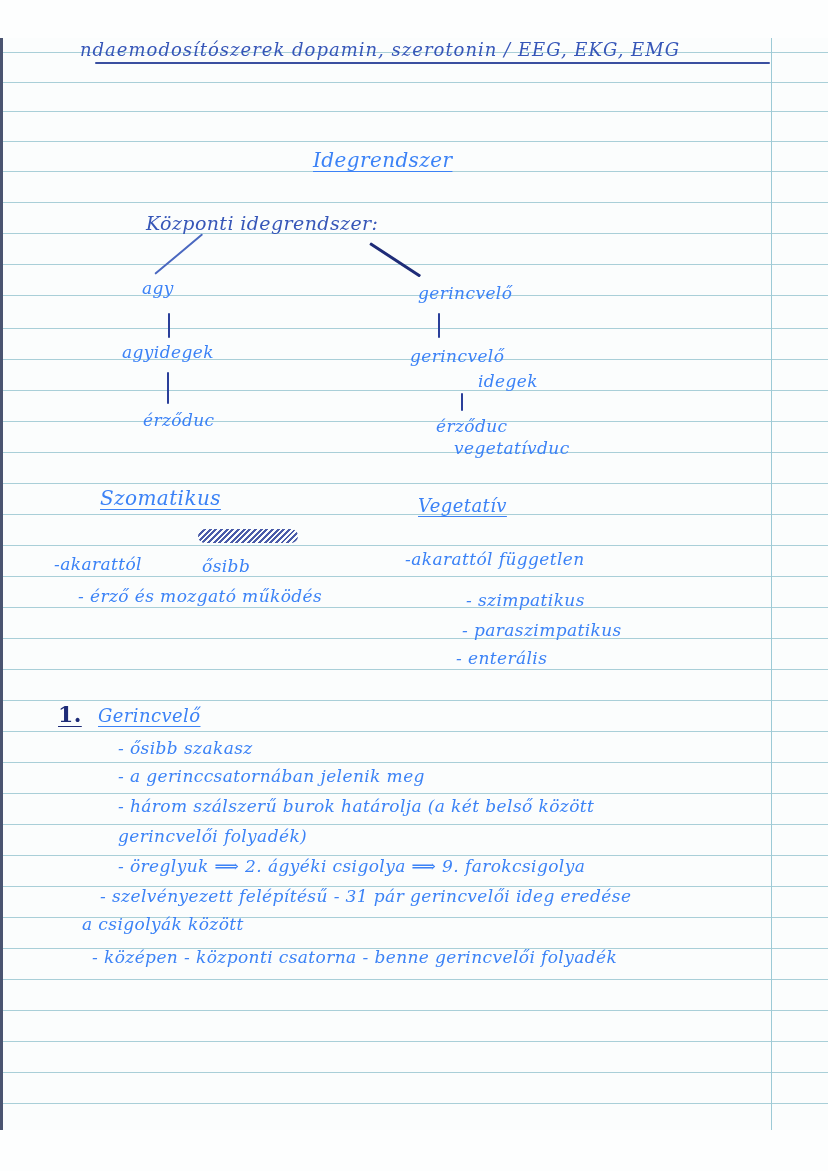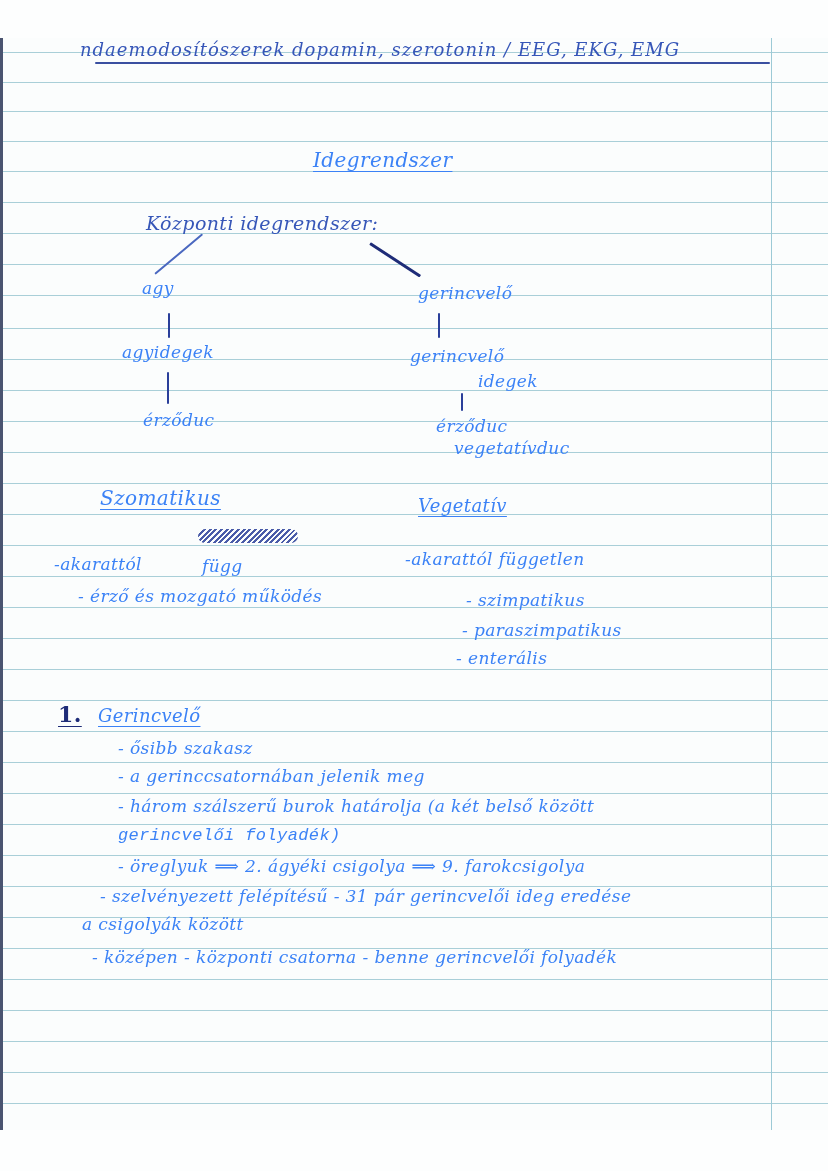--- a/index.html
+++ b/index.html
@@ -102,31 +102,31 @@
 <div class="vline" style="left:438px; top:313px; height:25px;"></div>
 <div class="ink" style="left:410px; top:346px;">gerincvelő</div>
 <div class="ink" style="left:478px; top:371px;">idegek</div>
 <div class="vline" style="left:461px; top:393px; height:18px;"></div>
 <div class="ink" style="left:436px; top:416px;">érződuc</div>
 <div class="ink" style="left:454px; top:438px;">vegetatívduc</div>
 
 <div class="ink ul" style="left:100px; top:488px; font-size:20px;">Szomatikus</div>
 <div class="ink" style="left:54px; top:526px;margin-top:28px;">-akarattól</div>
 <div class="scribble" style="left:198px; top:529px; width:100px;"></div>
-<div class="ink" style="left:202px; top:556px;">függ</div>
+<div class="ink" style="left:202px; top:556px;">ősibb</div>
 <div class="ink" style="left:78px; top:586px;">- érző és mozgató működés</div>
 
 <div class="ink ul" style="left:418px; top:496px; font-size:18px;">Vegetatív</div>
 <div class="ink" style="left:405px; top:527px;margin-top:22px;">-akarattól független</div>
 <div class="ink" style="left:466px; top:590px;">- szimpatikus</div>
 <div class="ink" style="left:462px; top:620px;">- paraszimpatikus</div>
 <div class="ink" style="left:456px; top:648px;">- enterális</div>
 
 <div class="ink dark ul" style="left:58px; top:704px; font-size:22px; font-style:normal; font-weight:bold;">1.</div>
 <div class="ink ul" style="left:98px; top:706px; font-size:18px;">Gerincvelő</div>
 <div class="ink" style="left:118px; top:738px;">- ősibb szakasz</div>
 <div class="ink" style="left:118px; top:766px;">- a gerinccsatornában jelenik meg</div>
 <div class="ink" style="left:118px; top:796px;">- három szálszerű burok határolja (a két belső között</div>
-<div class="ink" style="left:118px; top:826px;font-family:Liberation Mono, monospace;">gerincvelői folyadék)</div>
+<div class="ink" style="left:118px; top:826px;">gerincvelői folyadék)</div>
 <div class="ink" style="left:118px; top:856px;">-   öreglyuk  ⟹  2. ágyéki csigolya ⟹ 9. farokcsigolya</div>
 <div class="ink" style="left:100px; top:886px;">- szelvényezett felépítésű - 31 pár gerincvelői ideg eredése</div>
 <div class="ink" style="left:82px; top:914px;">a      csigolyák között</div>
 <div class="ink" style="left:92px; top:947px;">- középen - központi csatorna - benne gerincvelői folyadék</div>
 
 </body></html>

